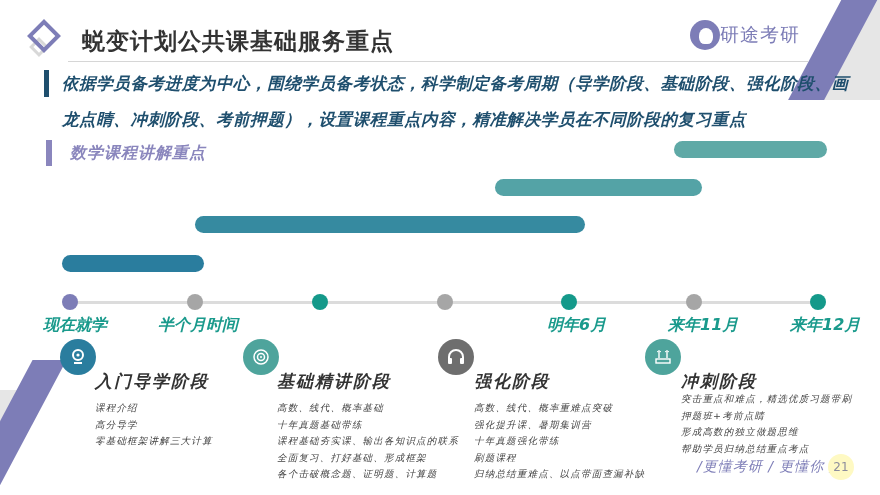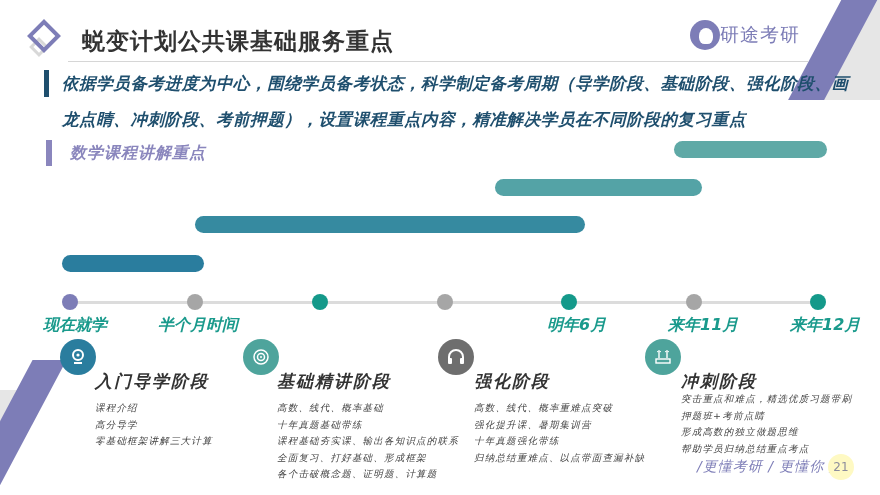--- a/index.html
+++ b/index.html
@@ -123,20 +123,21 @@
       <path d="M3 13 V10 A7 7 0 0 1 17 10 V13" fill="none" stroke="#fff" stroke-width="2"></path>
       <rect x="2" y="11" width="4" height="6" rx="1" fill="#fff"></rect>
       <rect x="14" y="11" width="4" height="6" rx="1" fill="#fff"></rect>
     </svg>
 </div>
 <div class="stage-title" style="left:474px;top:370px;">强化阶段</div>
 <ul class="stage-list" style="left:474px;top:400px;">
   <li>高数、线代、概率重难点突破</li>
   <li>强化提升课、暑期集训营</li>
   <li>十年真题强化带练</li>
+  <li>刷题课程</li>
   <li>归纳总结重难点、以点带面查漏补缺</li>
 </ul>
 
 <div class="stage-icon" style="left:645px;top:339px;background:#4ea49c;">
   <svg width="20" height="20" viewBox="0 0 20 20">
       <rect x="3" y="12" width="14" height="4" fill="none" stroke="#fff" stroke-width="1.4"></rect>
       <path d="M6 11 V4 M14 11 V4" stroke="#fff" stroke-width="1.4"></path>
       <path d="M4 5 Q6 2 8 5 M12 5 Q14 2 16 5" fill="none" stroke="#fff" stroke-width="1"></path>
     </svg>
 </div>

